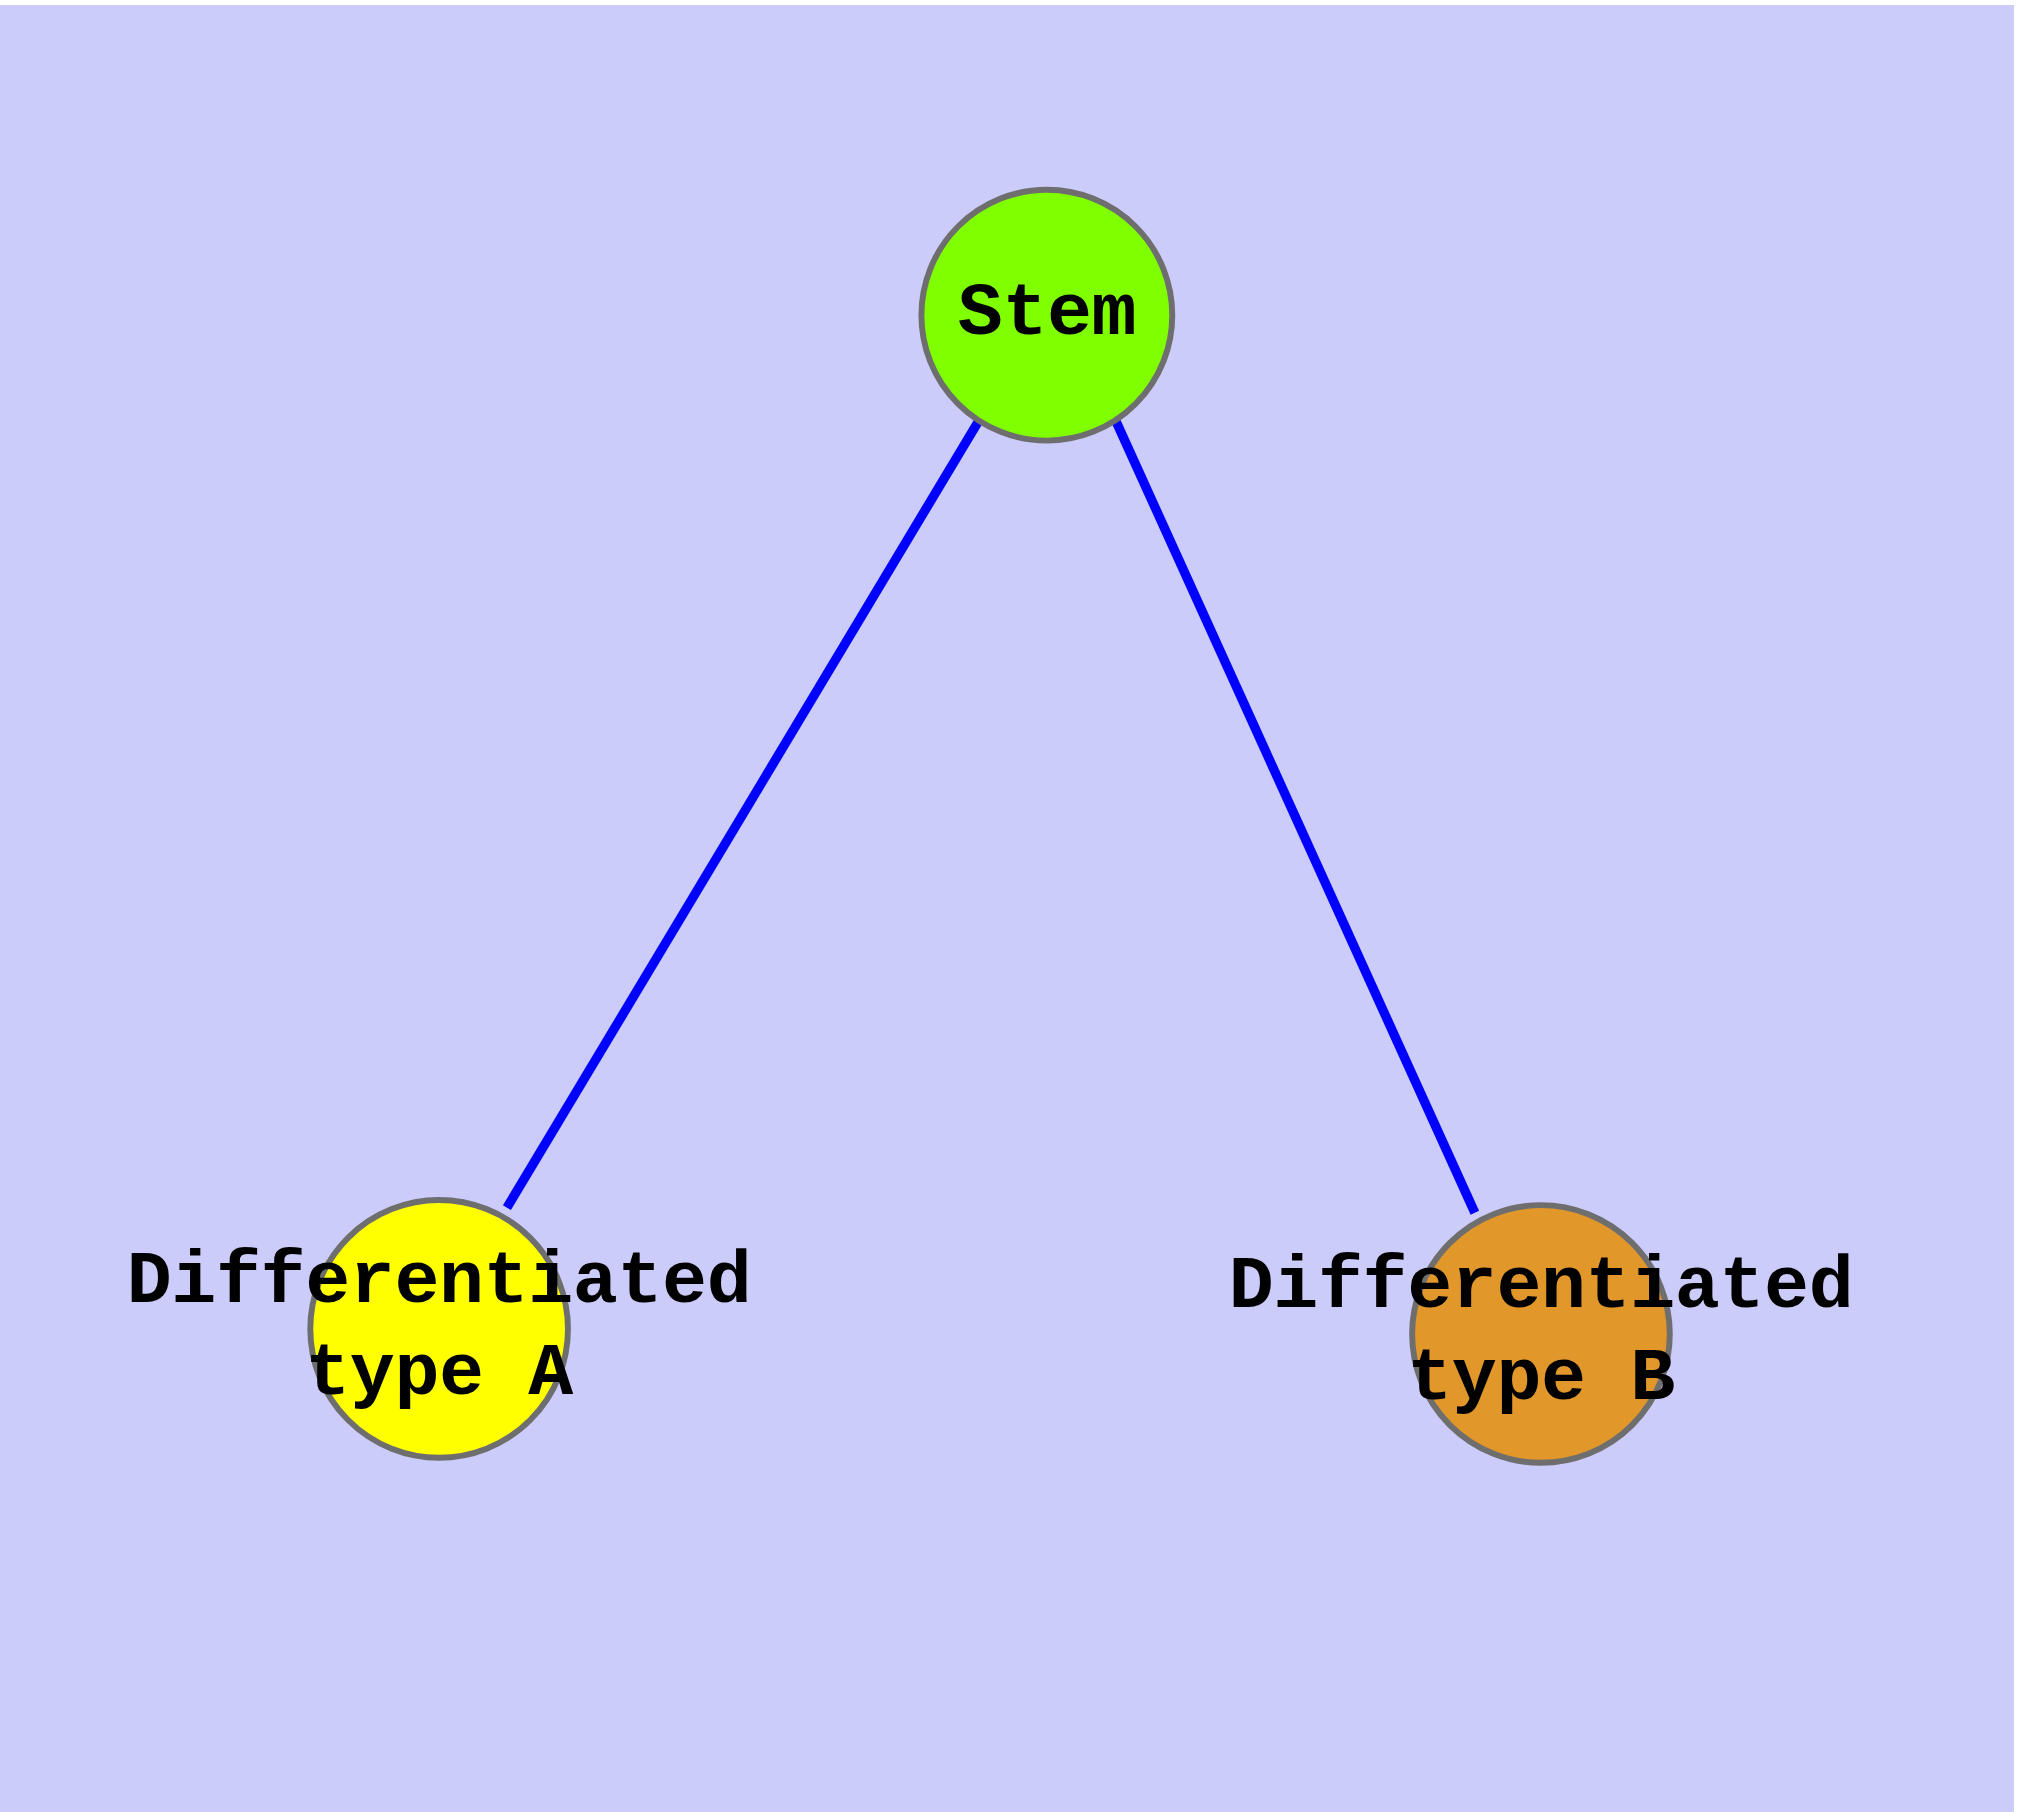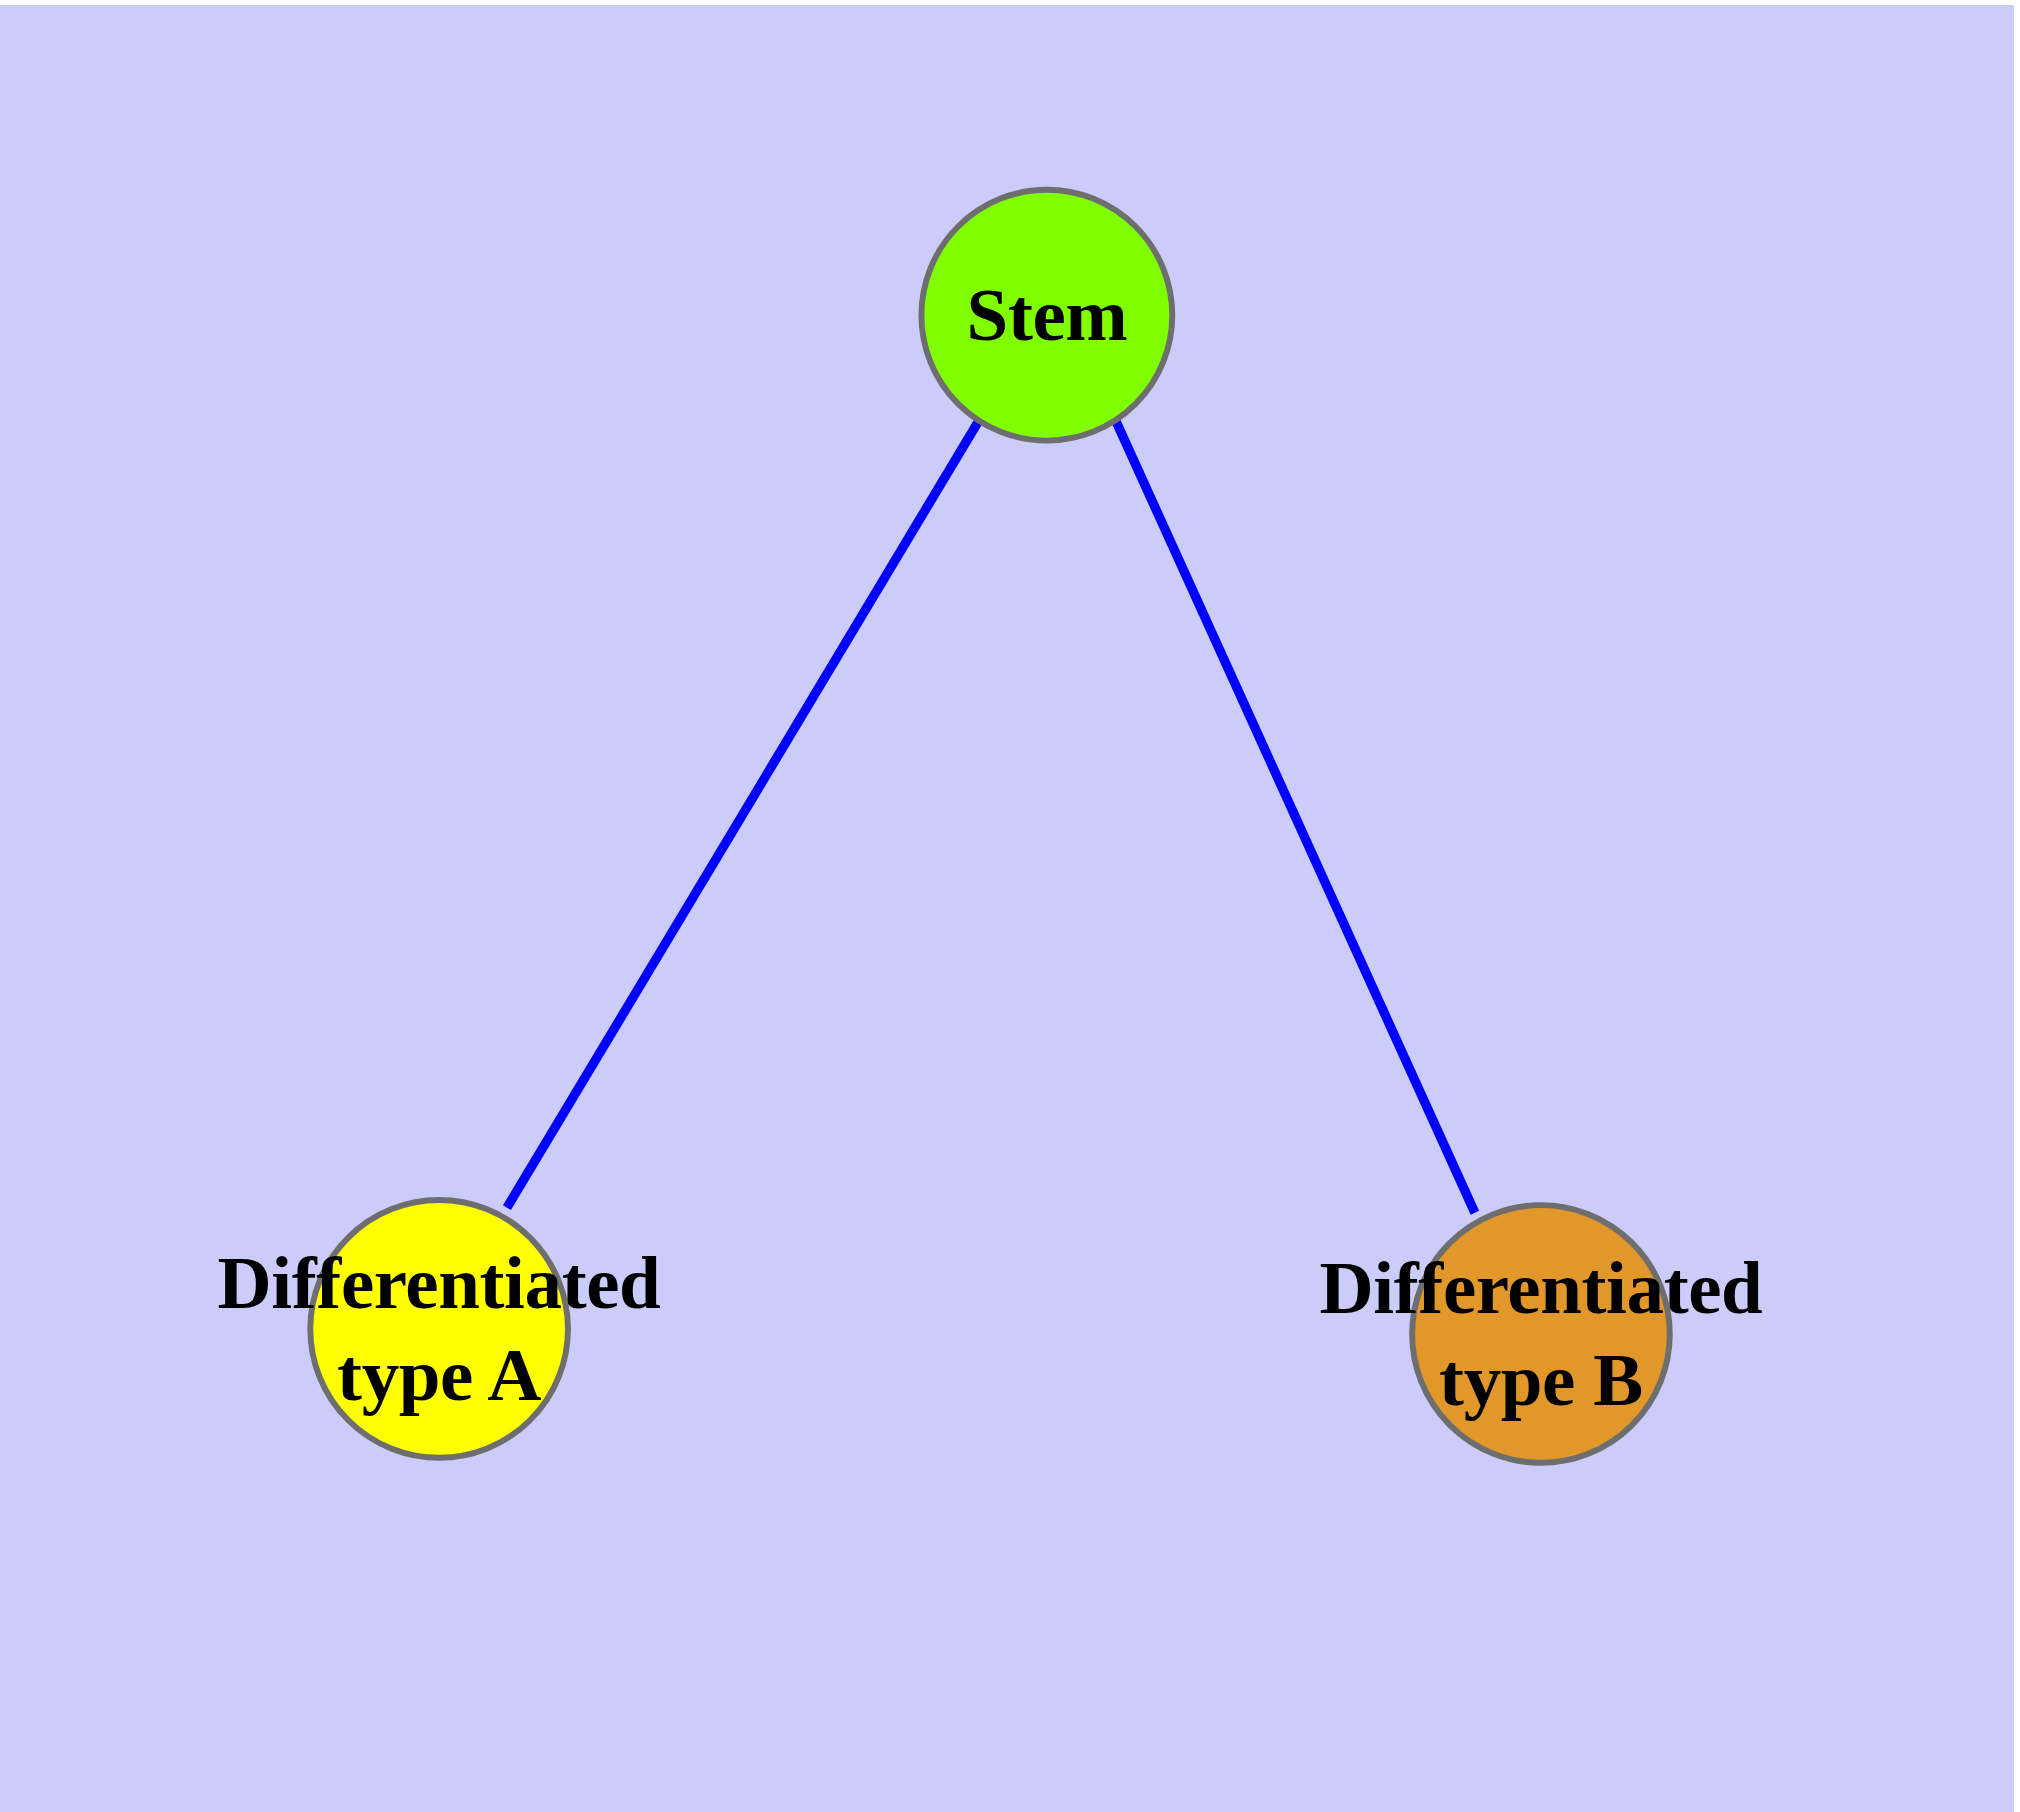--- a/index.html
+++ b/index.html
@@ -7,21 +7,21 @@
     margin: 0;
     padding: 0;
     background: #ffffff;
   }
   #canvas {
     position: relative;
     width: 2021px;
     height: 1812px;
     background: #ffffff;
     overflow: hidden;
-    font-family: Liberation Serif, serif;
+    font-family: Liberation Mono, monospace;
   }
   #plot-area {
     position: absolute;
     left: 0px;
     top: 5.1px;
     width: 2014px;
     height: 1807px;
     background: #ccccfa;
   }
   svg#graph-svg {

